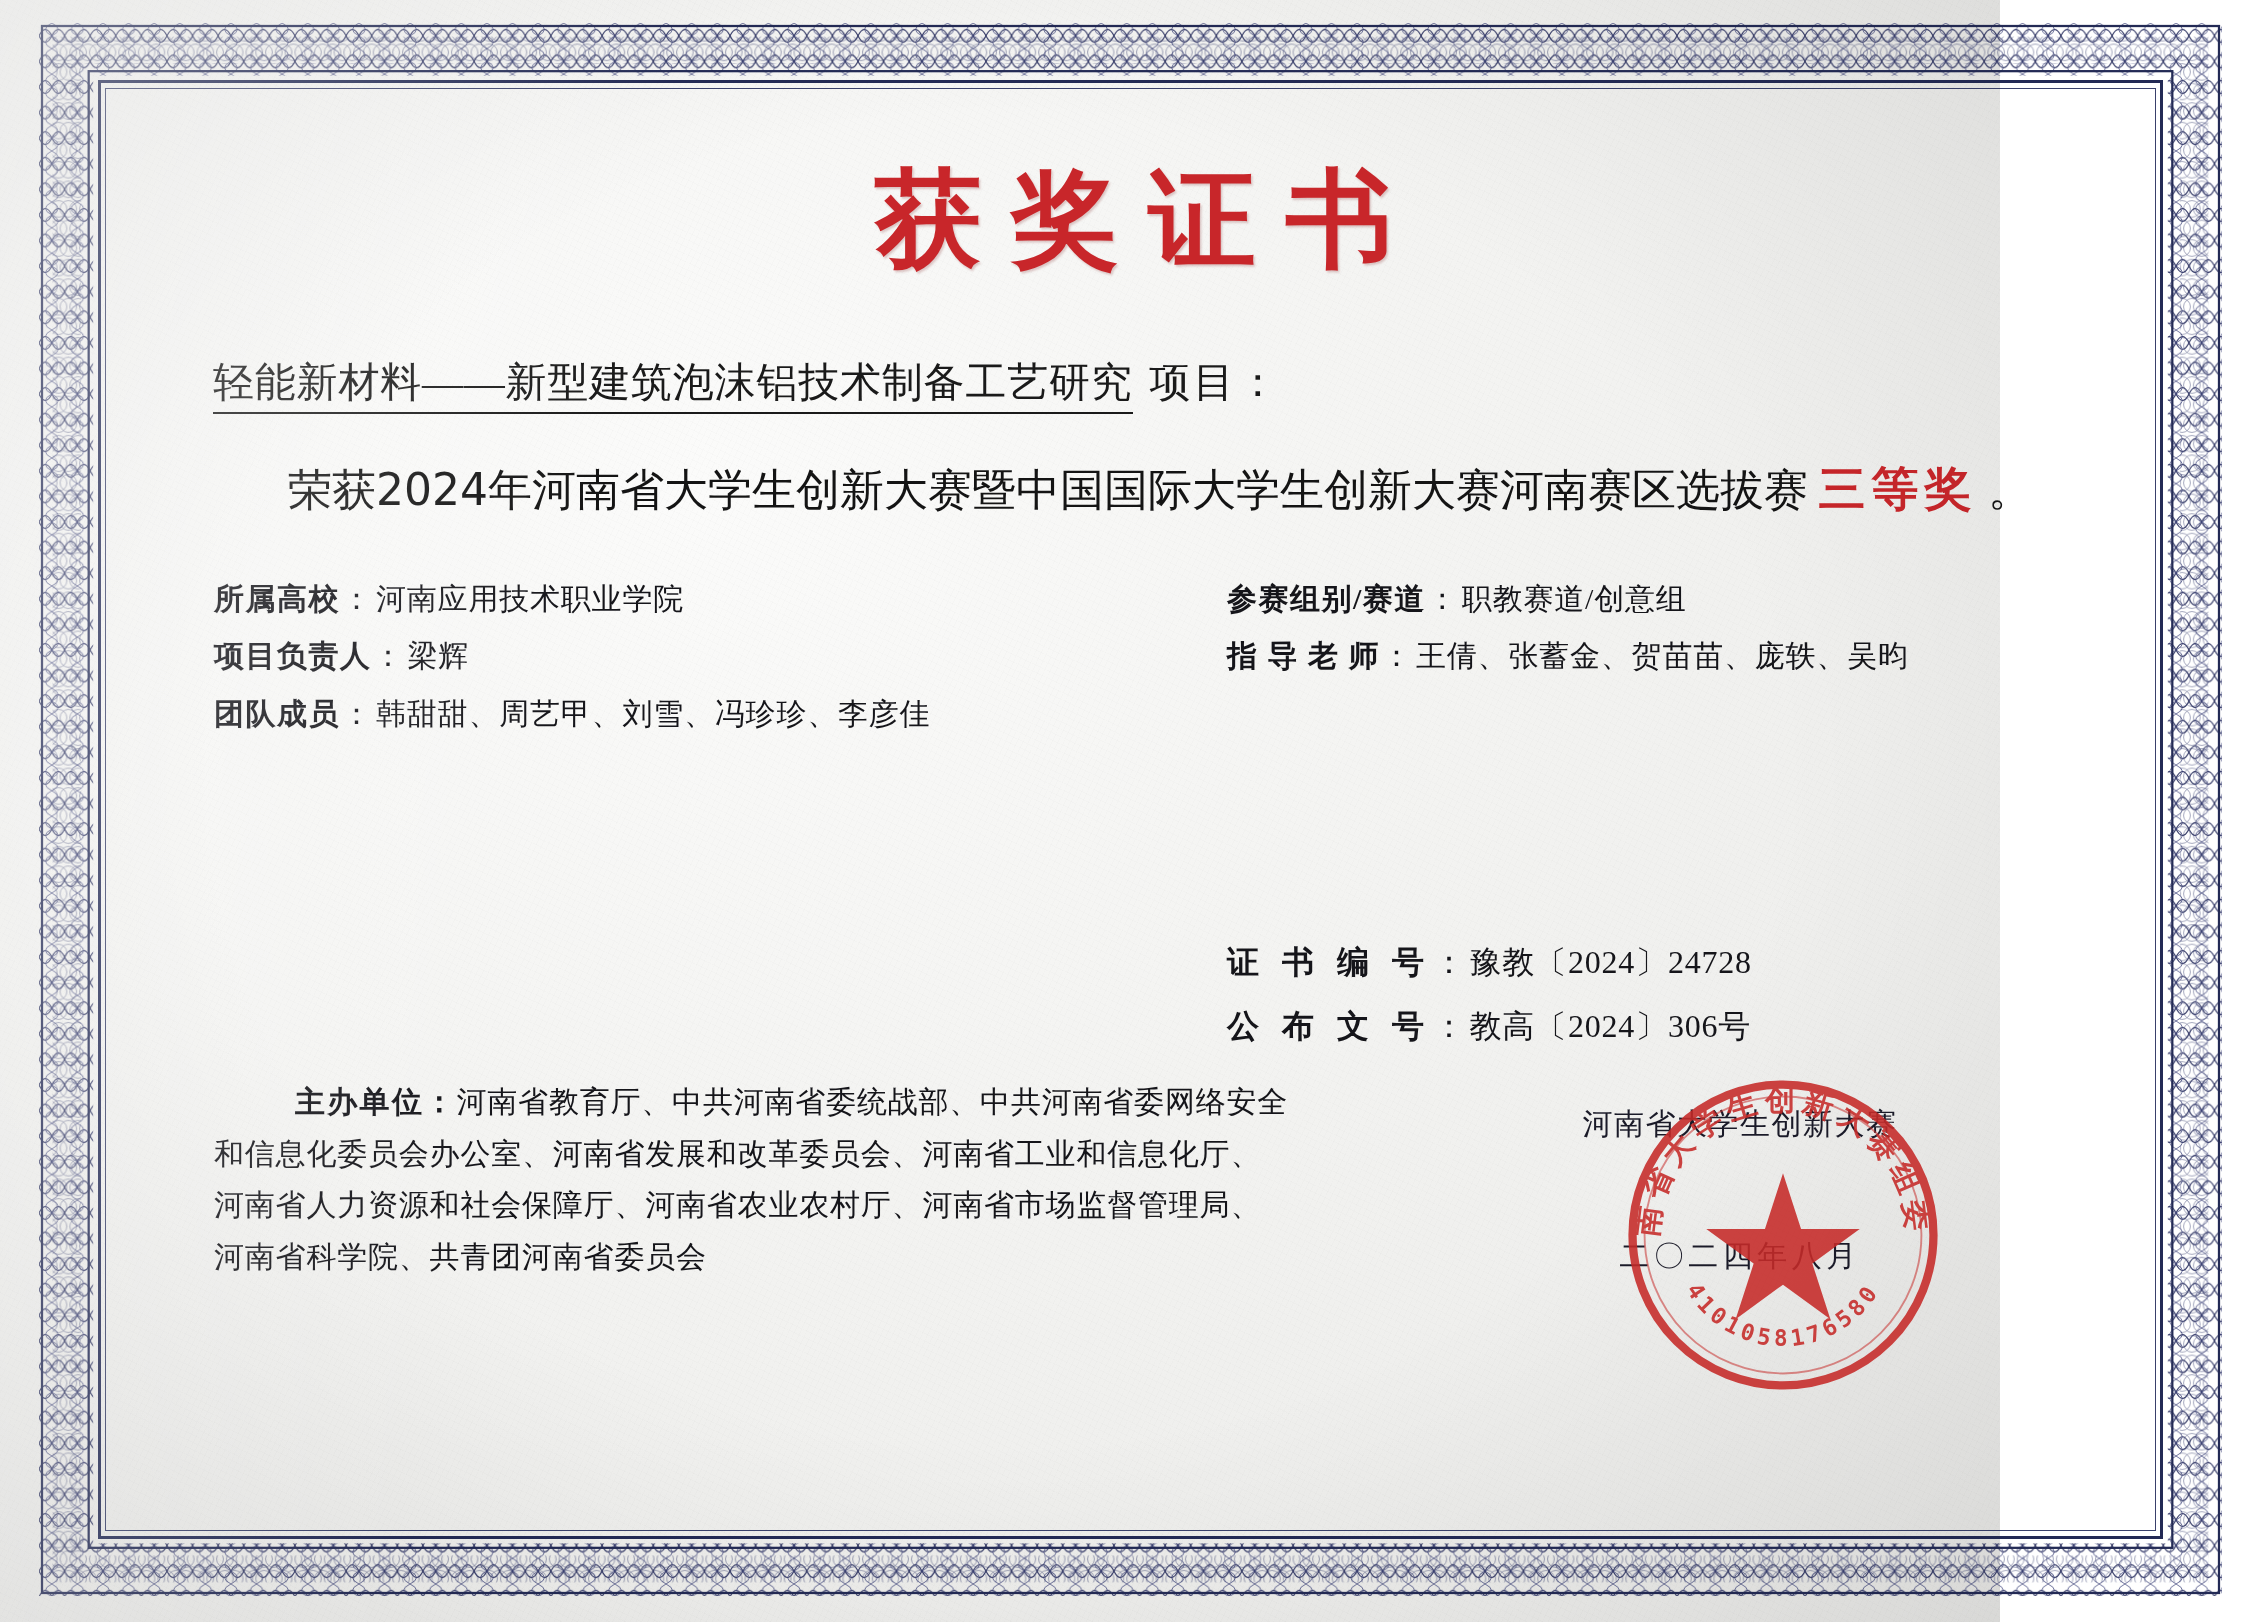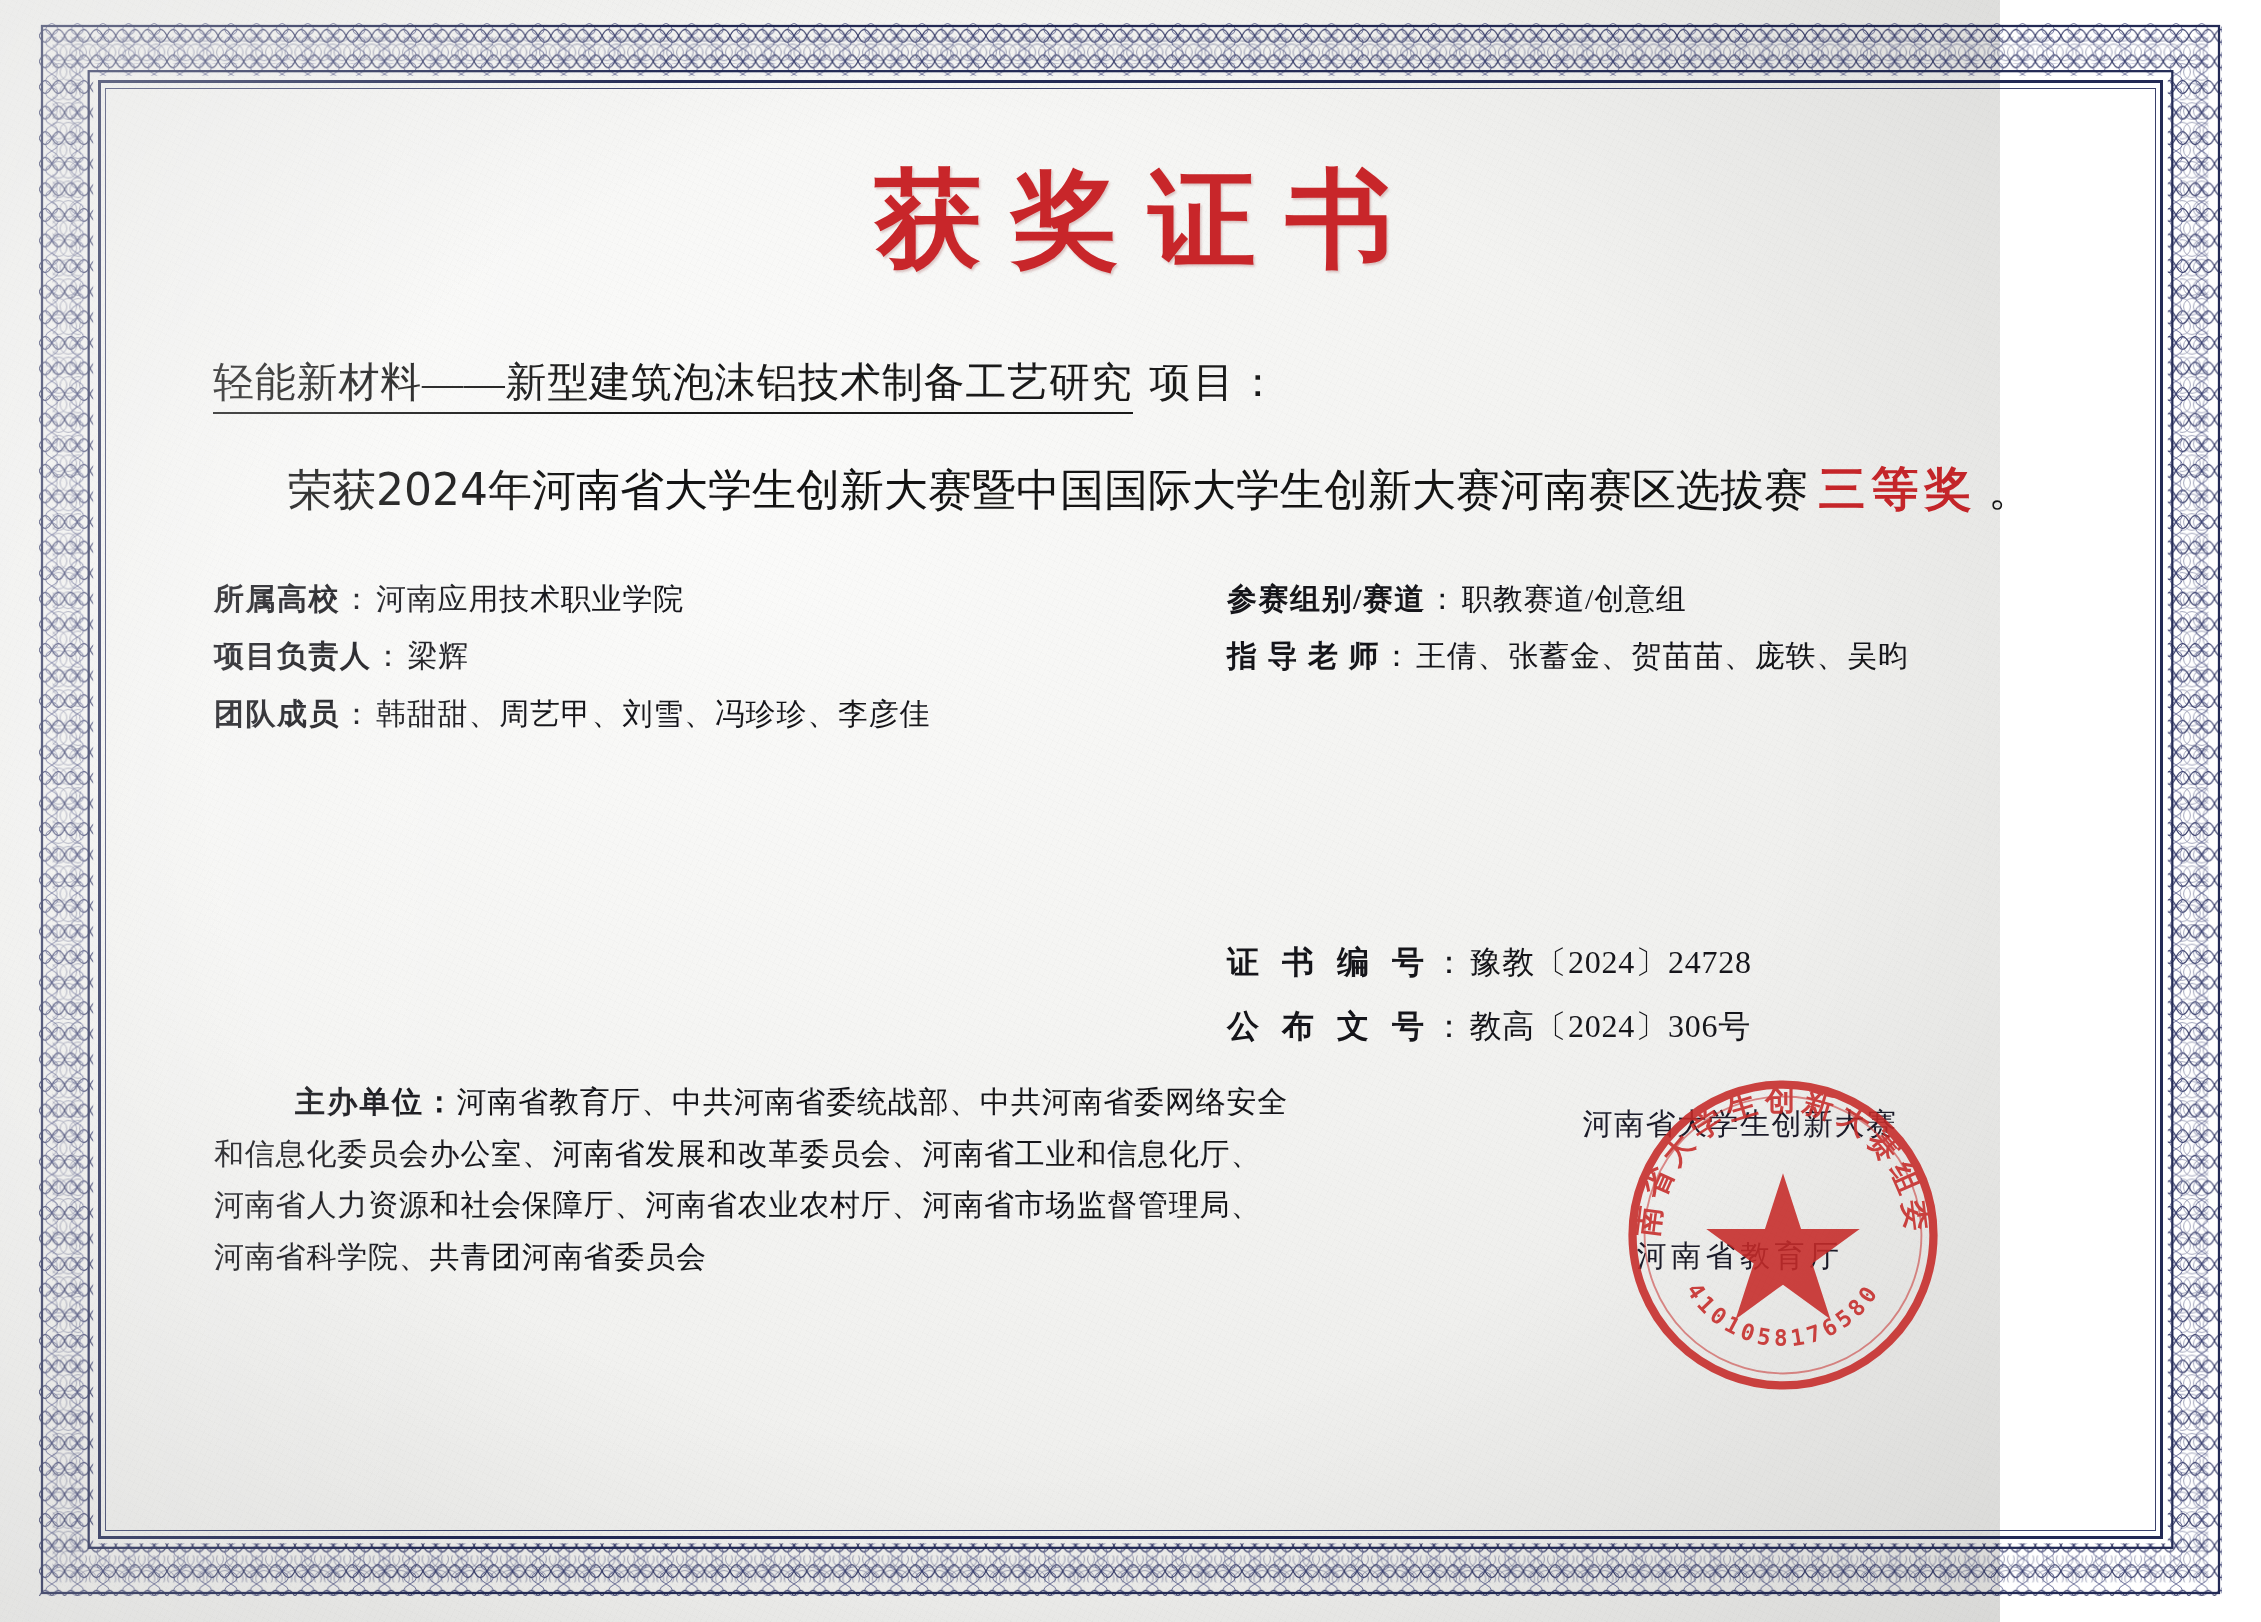--- a/index.html
+++ b/index.html
@@ -342,21 +342,21 @@
     </div>
 
     <div class="organizers">
       <span class="org-label">主办单位：</span><span>河南省教育厅、中共河南省委统战部、中共河南省委网络安全和信息化委员会办公室、河南省发展和改革委员会、河南省工业和信息化厅、河南省人力资源和社会保障厅、河南省农业农村厅、河南省市场监督管理局、河南省科学院、共青团河南省委员会</span>
     </div>
 
     <div class="seal-area">
       <div class="issuer-text">
         <div>河南省大学生创新大赛</div>
       </div>
-      <div class="issue-date">河南省教育厅</div>
+      <div class="issue-date">二〇二四年八月</div>
 
       <svg class="seal-stamp" viewBox="0 0 420 420">
         <defs>
           <path id="sealTopArc" d="M 44 210 A 166 166 0 0 1 376 210"></path>
           <path id="sealBottomArc" d="M 62 210 A 148 148 0 0 0 358 210"></path>
         </defs>
         <circle cx="210" cy="210" r="200" fill="none" stroke="#c62a28" stroke-width="11"></circle>
         <circle cx="210" cy="210" r="184" fill="none" stroke="#c62a28" stroke-width="2.5" opacity="0.6"></circle>
         <text font-family="'DejaVu Serif', serif" font-size="40" font-weight="700" fill="#c62a28" letter-spacing="8">
           <textPath href="#sealTopArc" startOffset="50%" text-anchor="middle">河南省大学生创新大赛组委会</textPath>

